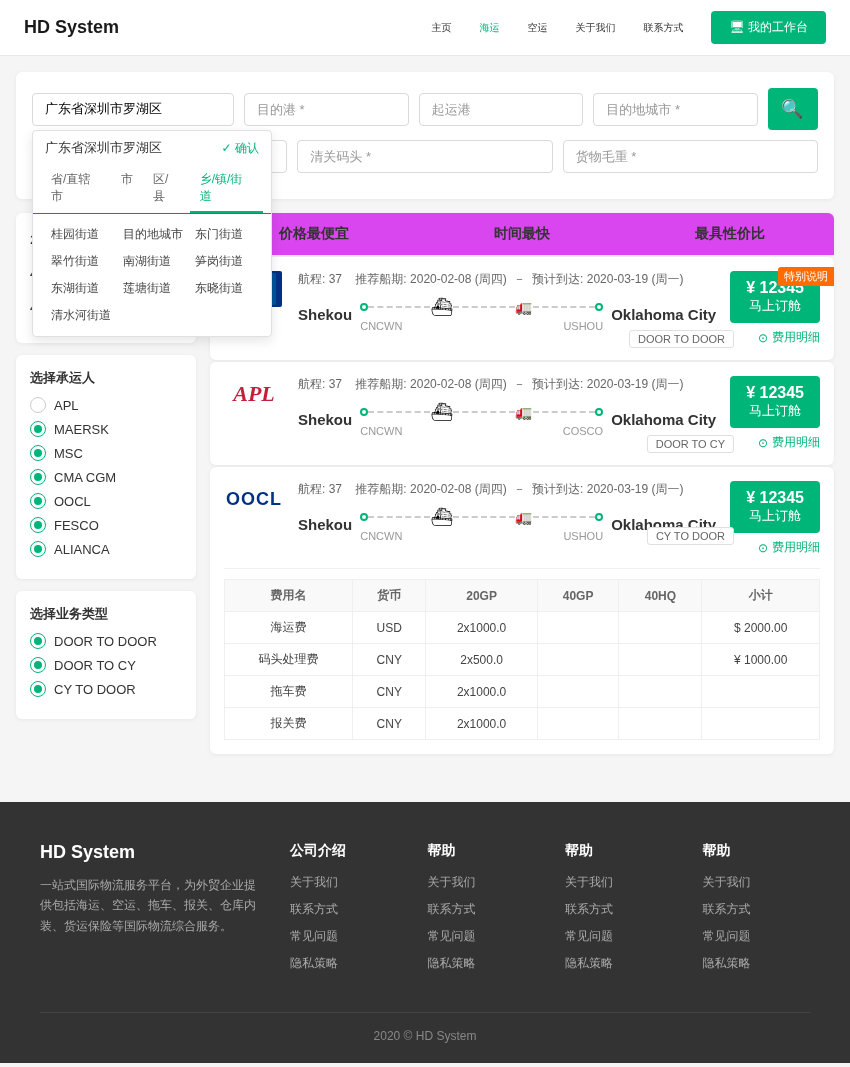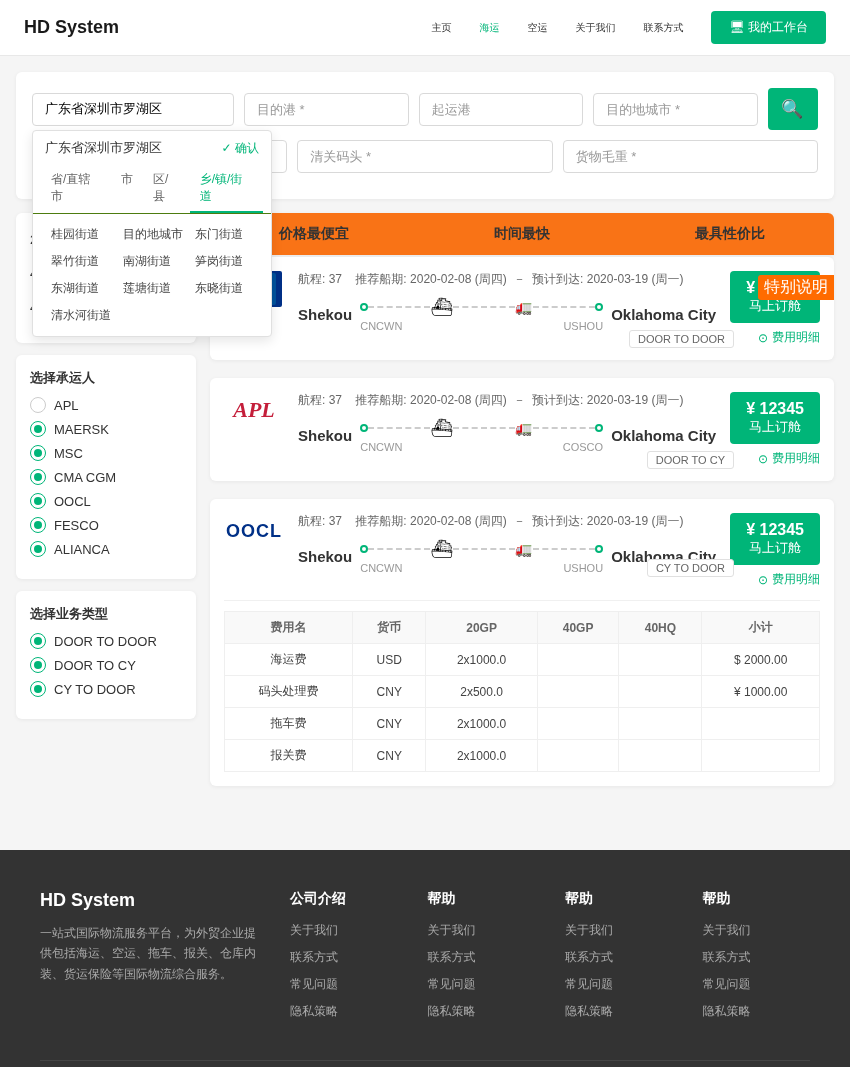--- a/index.html
+++ b/index.html
@@ -51,25 +51,25 @@
     .filter-item { display: flex; align-items: center; gap: 8px; margin-bottom: 8px; font-size: 13px; color: #333; cursor: pointer; }
     .radio-outer { width: 16px; height: 16px; border-radius: 50%; border: 1.5px solid #ccc; display: flex; align-items: center; justify-content: center; flex-shrink: 0; }
     .radio-outer.checked { border-color: #00b578; }
     .radio-inner { width: 8px; height: 8px; border-radius: 50%; background: #00b578; }
 
     
     .service-item { display: flex; align-items: center; gap: 8px; margin-bottom: 8px; font-size: 13px; color: #333; cursor: pointer; }
 
     
     .results { flex: 1; }
-    .results-header { display: grid; grid-template-columns: 1fr 1fr 1fr; background: #f97316; border-radius: 6px 6px 0 0; padding: 12px 16px; margin-bottom: 2px; box-shadow: 0 1px 4px rgba(0,0,0,0.06); gap: 32px; }
+    .results-header { display: grid; grid-template-columns: 1fr 1fr 1fr; background: #d946ef; border-radius: 6px 6px 0 0; padding: 12px 16px; margin-bottom: 2px; box-shadow: 0 1px 4px rgba(0,0,0,0.06); gap: 32px; }
     .results-header-item { text-align: center; font-size: 14px; font-weight: bold; color: #333; }
 
     
-    .result-card { background: #fff; border-radius: 6px; padding: 14px; margin-bottom: 18px; box-shadow: 0 1px 4px rgba(0,0,0,0.06); position: relative; }
+    .result-card { background: #fff; border-radius: 6px; padding: 14px; margin-bottom: 2px; box-shadow: 0 1px 4px rgba(0,0,0,0.06); position: relative; }
     .card-top { display: flex; align-items: flex-start; gap: 14px; }
     .carrier-logo { width: 60px; height: 36px; display: flex; align-items: center; justify-content: center; flex-shrink: 0; }
     .card-info { flex: 1; }
     .card-meta { font-size: 12px; color: #666; margin-bottom: 8px; }
     .card-route { display: flex; align-items: center; gap: 8px; }
     .route-city { font-size: 15px; font-weight: bold; color: #333; }
     .route-line { flex: 1; display: flex; flex-direction: column; align-items: center; }
     .route-dots { display: flex; align-items: center; width: 100%; }
     .route-dot { width: 8px; height: 8px; border-radius: 50%; border: 2px solid #00b578; background: #fff; flex-shrink: 0; }
     .route-dash { flex: 1; border-top: 2px dashed #ccc; }
@@ -323,21 +323,21 @@
               <div>¥ 12345</div>
               <div style="font-size:13px;font-weight:normal;">马上订舱</div>
             </div>
             <div class="fee-detail">
               <span>⊙</span>
               <span>费用明细</span>
             </div>
           </div>
         </div>
         <div style="position:absolute;bottom:12px;right:100px;background:#fff;border:1px solid #e0e0e0;border-radius:3px;padding:2px 8px;font-size:11px;color:#666;">DOOR TO DOOR</div>
-        <div style="position:absolute;top:18px;right:0;background:#ff6b00;color:#fff;font-size:16px;padding:2px 6px;border-radius:3px 0 0 3px;">特别说明</div>
+        <div style="position:absolute;top:10px;right:0;background:#ff6b00;color:#fff;font-size:11px;padding:2px 6px;border-radius:3px 0 0 3px;">特别说明</div>
       </div>
 
       <div class="result-card" style="position:relative;">
         <div class="card-top">
           <div class="carrier-logo">
             <span class="apl-logo">APL</span>
           </div>
           <div class="card-info">
             <div class="card-meta">
               <span>航程: 37</span>

